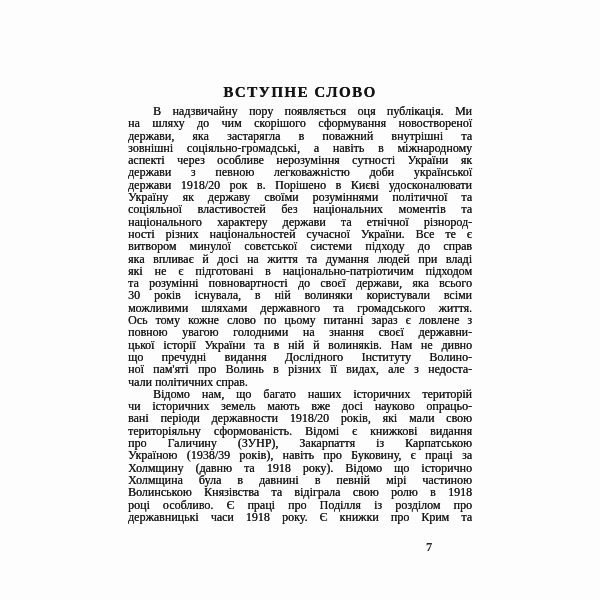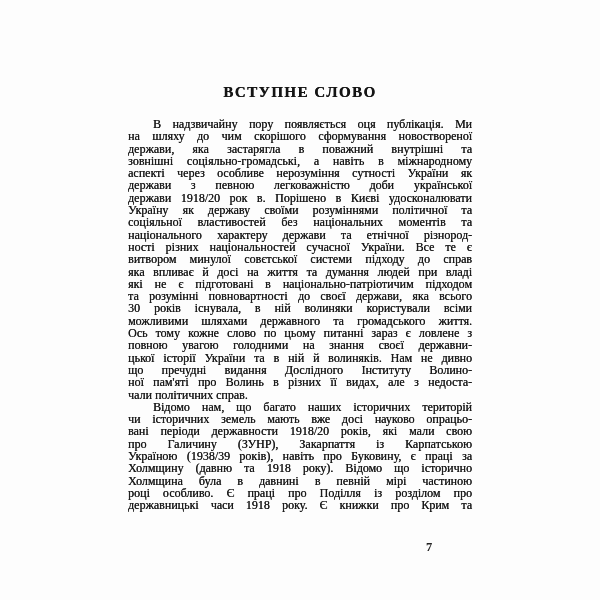--- a/index.html
+++ b/index.html
@@ -16,21 +16,21 @@
     color: #1b1b1b;
     overflow: hidden;
   }
   .page-content {
     position: absolute;
     left: 128px;
     top: 84px;
     width: 344px;
   }
   .page-title {
-    margin: 0 0 17px 0;
+    margin: 0 0 4px 0;
     font-size: 15px;
     font-weight: bold;
     letter-spacing: 1.5px;
     text-align: center;
     color: #151515;
     text-shadow: 0.3px 0 0 currentColor;
   }
   .body-text {
     font-size: 12px;
   }
@@ -86,22 +86,24 @@
         <div class="line">можливими шляхами державного та громадського життя.</div>
         <div class="line">Ось тому кожне слово по цьому питанні зараз є ловлене з</div>
         <div class="line">повною увагою голодними на знання своєї державни-</div>
         <div class="line">цької історії України та в ній й волиняків. Нам не дивно</div>
         <div class="line">що пречудні видання Дослідного Інституту Волино-</div>
         <div class="line">ної пам'яті про Волинь в різних її видах, але з недоста-</div>
         <div class="line last">чали політичних справ.</div>
         <div class="line indent">Відомо нам, що багато наших історичних територій</div>
         <div class="line">чи історичних земель мають вже досі науково опрацьо-</div>
         <div class="line">вані періоди державности 1918/20 років, які мали свою</div>
+        <div class="line">територіяльну сформованість. Відомі є книжкові видання</div>
         <div class="line">про Галичину (ЗУНР), Закарпаття із Карпатською</div>
         <div class="line">Україною (1938/39 років), навіть про Буковину, є праці за</div>
         <div class="line">Холмщину (давню та 1918 року). Відомо що історично</div>
         <div class="line">Холмщина була в давнині в певній мірі частиною</div>
+        <div class="line">Волинською Князівства та відіграла свою ролю в 1918</div>
         <div class="line">році особливо. Є праці про Поділля із розділом про</div>
         <div class="line">державницькі часи 1918 року. Є книжки про Крим та</div>
       </div>
   </div>
   <div class="page-number">7</div>
 </div>
 
 </body></html>

